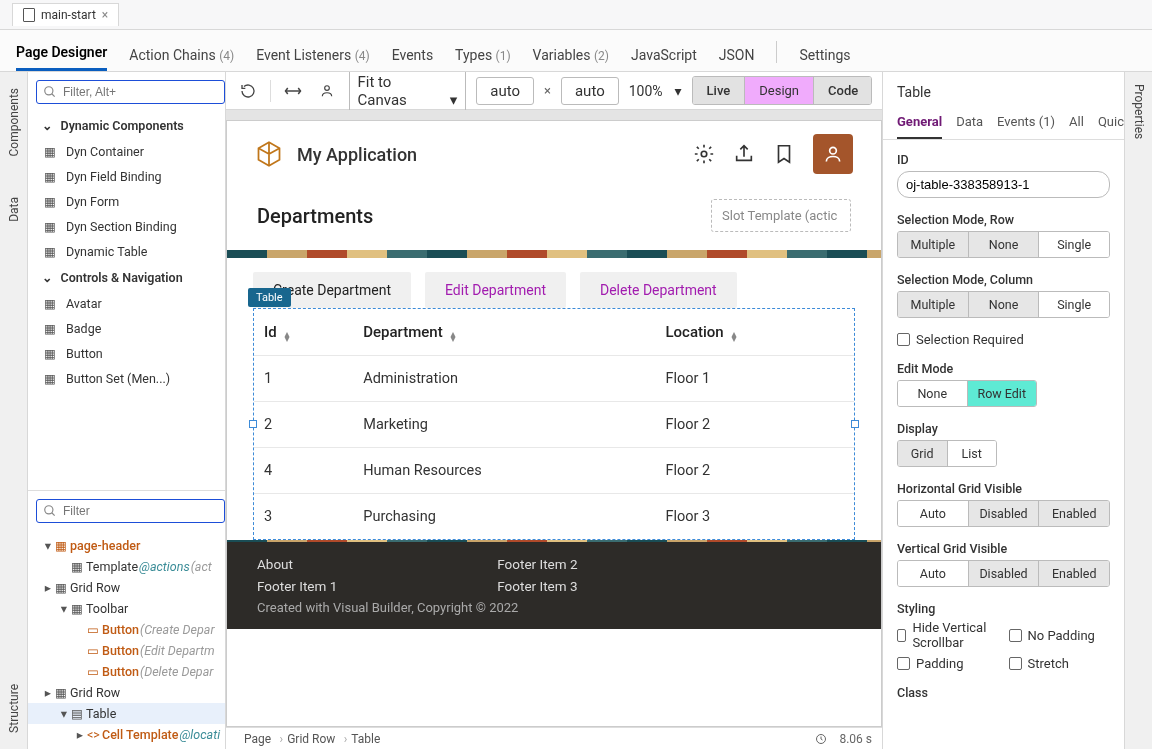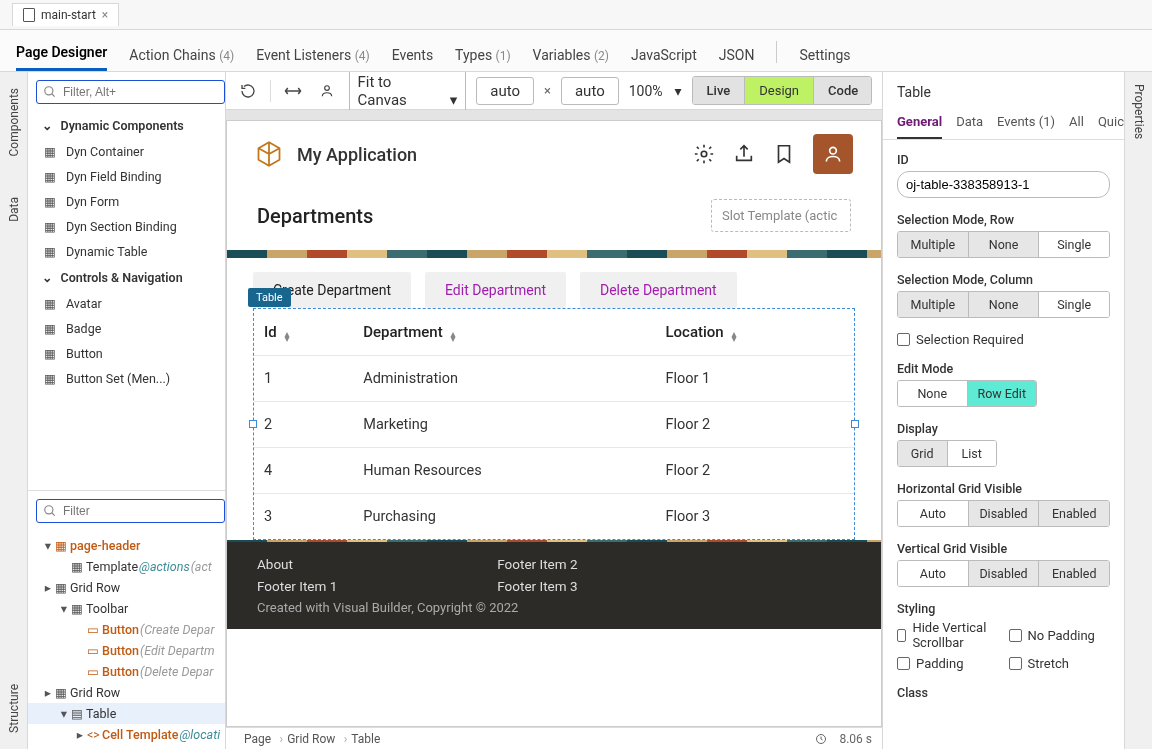--- a/index.html
+++ b/index.html
@@ -329,21 +329,21 @@
         <span class="tb-x">×</span>
         <div class="tb-select small">
             <span>auto</span>
           </div>
         <div class="tb-zoom">
             <span>100%</span>
             <span>▾</span>
           </div>
         <div class="mode-group" id="mode-group">
             <div class="mode-btn active" style="background: rgb(226, 226, 226);">Live</div>
-            <div class="mode-btn" style="background: #bef264;">Design</div>
+            <div class="mode-btn" style="background: #f0abfc;">Design</div>
             <div class="mode-btn active" style="background: rgb(226, 226, 226);">Code</div>
           </div>
       </div>
 
       <div class="canvas-wrap">
         <div class="canvas">
           <div class="app-header">
             <svg class="app-logo" viewBox="0 0 24 24" fill="none" stroke="#c0761a" stroke-width="1.5">
                 <path d="M12 2 L21 7 L21 17 L12 22 L3 17 L3 7 Z"></path>
                 <path d="M12 2 L12 12 L21 7 M12 12 L3 7 M12 12 L12 22"></path>

